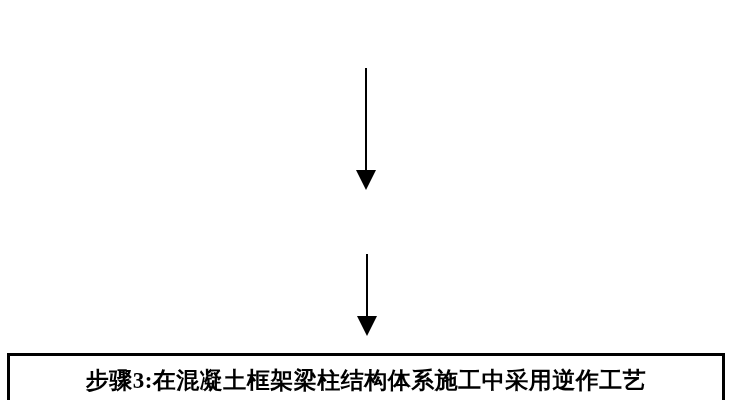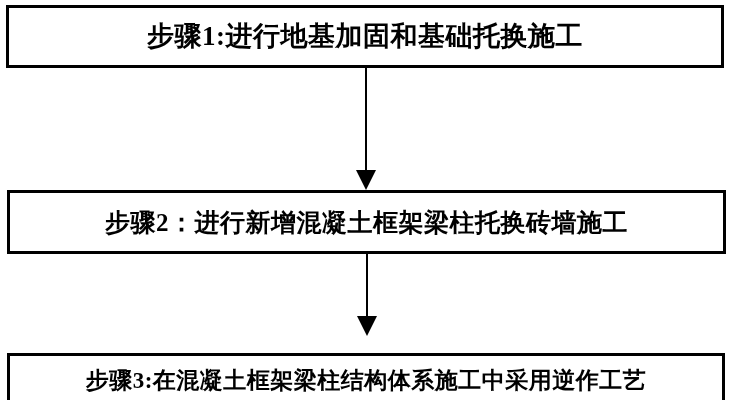--- a/index.html
+++ b/index.html
@@ -53,30 +53,24 @@
     border-top: 20px solid #000000;
   }
   .head1 { left: 356px; top: 170px; }
   .head2 { left: 357px; top: 316px; }
 </style>
 </head>
 <body>
 
 <div class="canvas">
 
-  <div class="flow-box box1">
-    <span class="label">步骤1:进行地基加固和基础托换施工</span>
-  </div>
 
   <div class="connector-line line1"></div>
   <div class="arrow-head head1"></div>
 
-  <div class="flow-box box2">
-    <span class="label">步骤2：进行新增混凝土框架梁柱托换砖墙施工</span>
-  </div>
 
   <div class="connector-line line2"></div>
   <div class="arrow-head head2"></div>
 
   <div class="flow-box box3">
     <span class="label">步骤3:在混凝土框架梁柱结构体系施工中采用逆作工艺</span>
   </div>
 
 </div>
 

